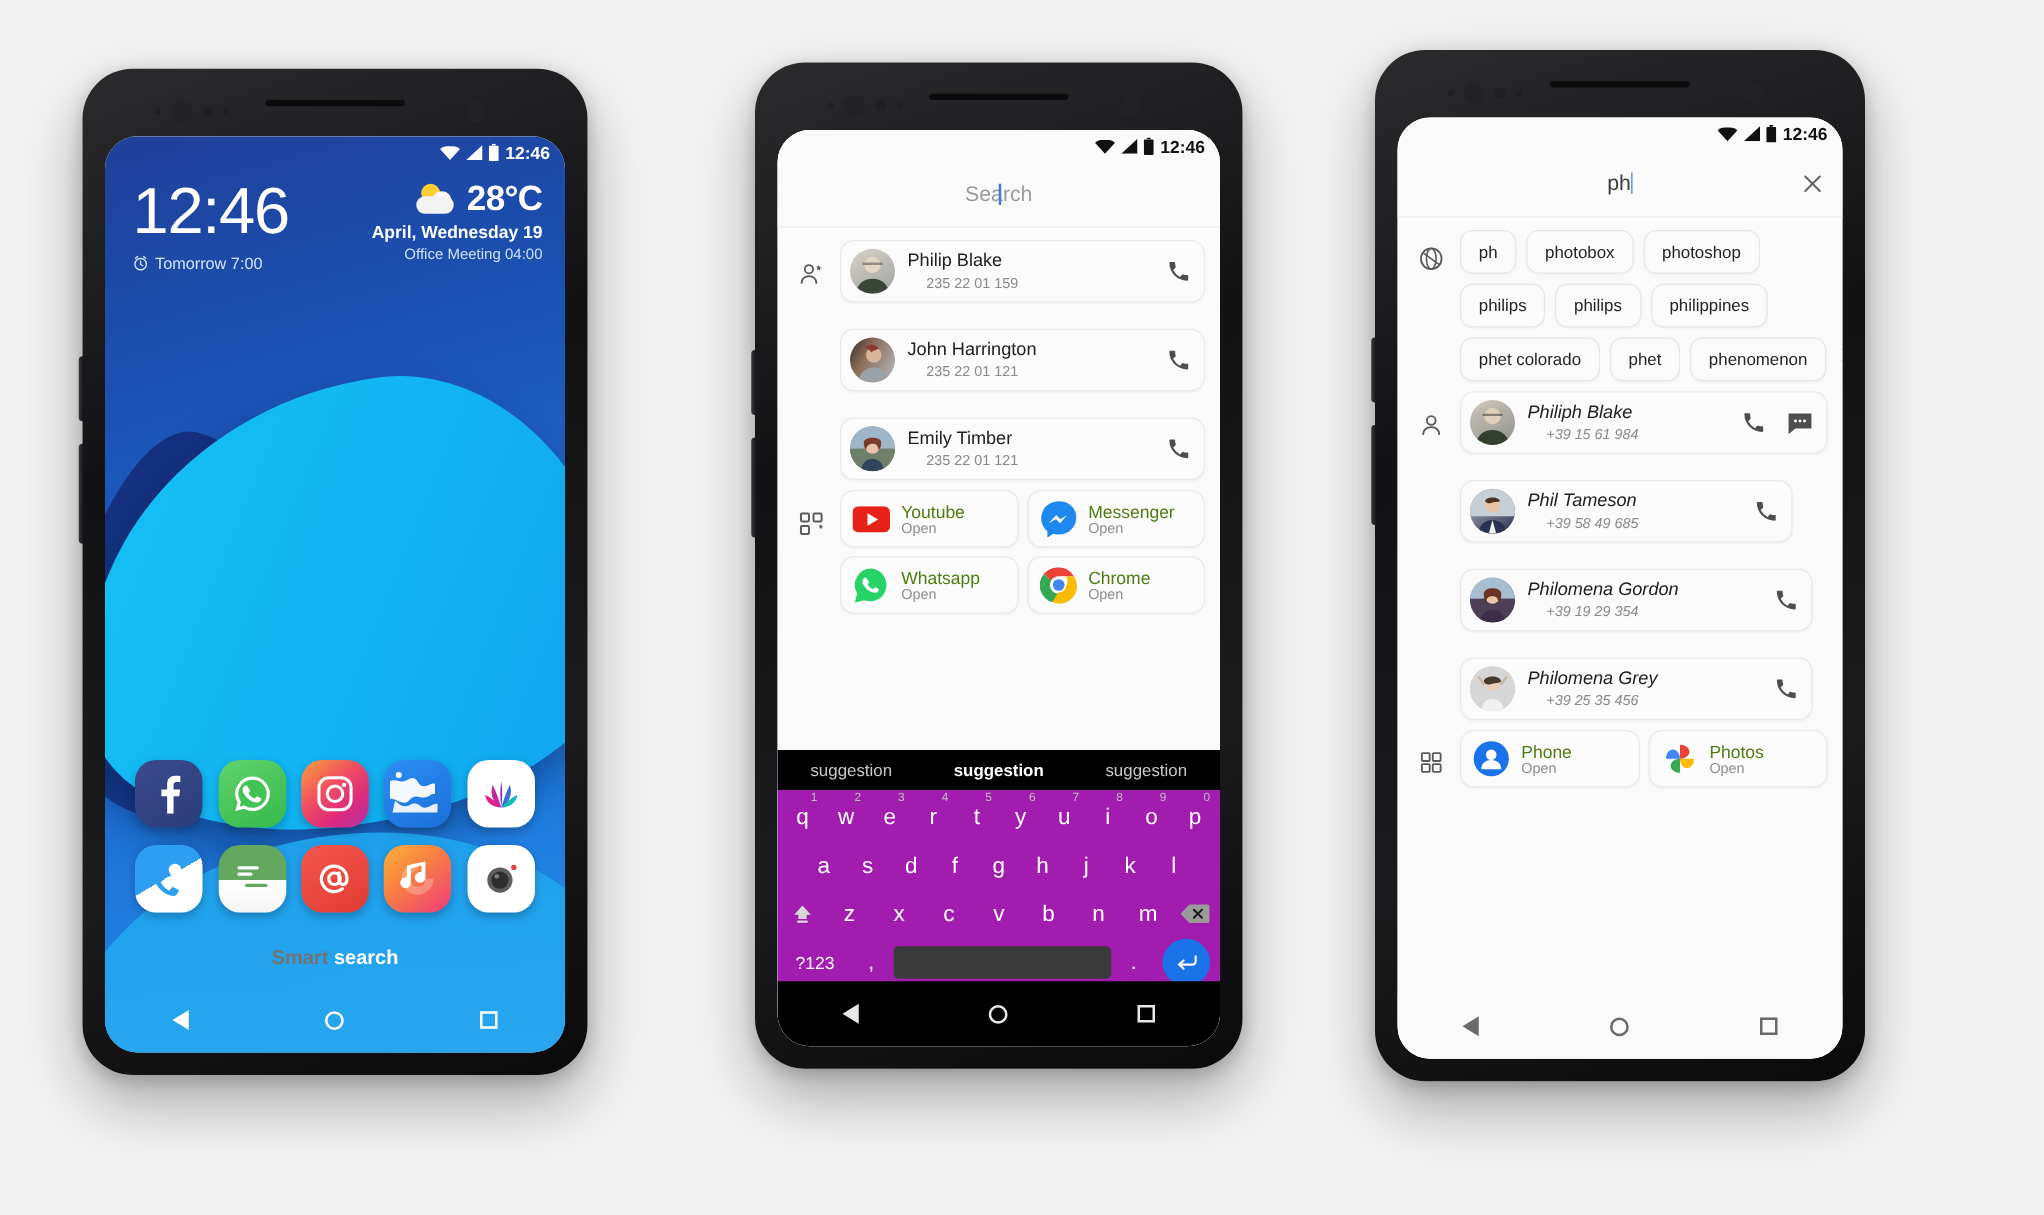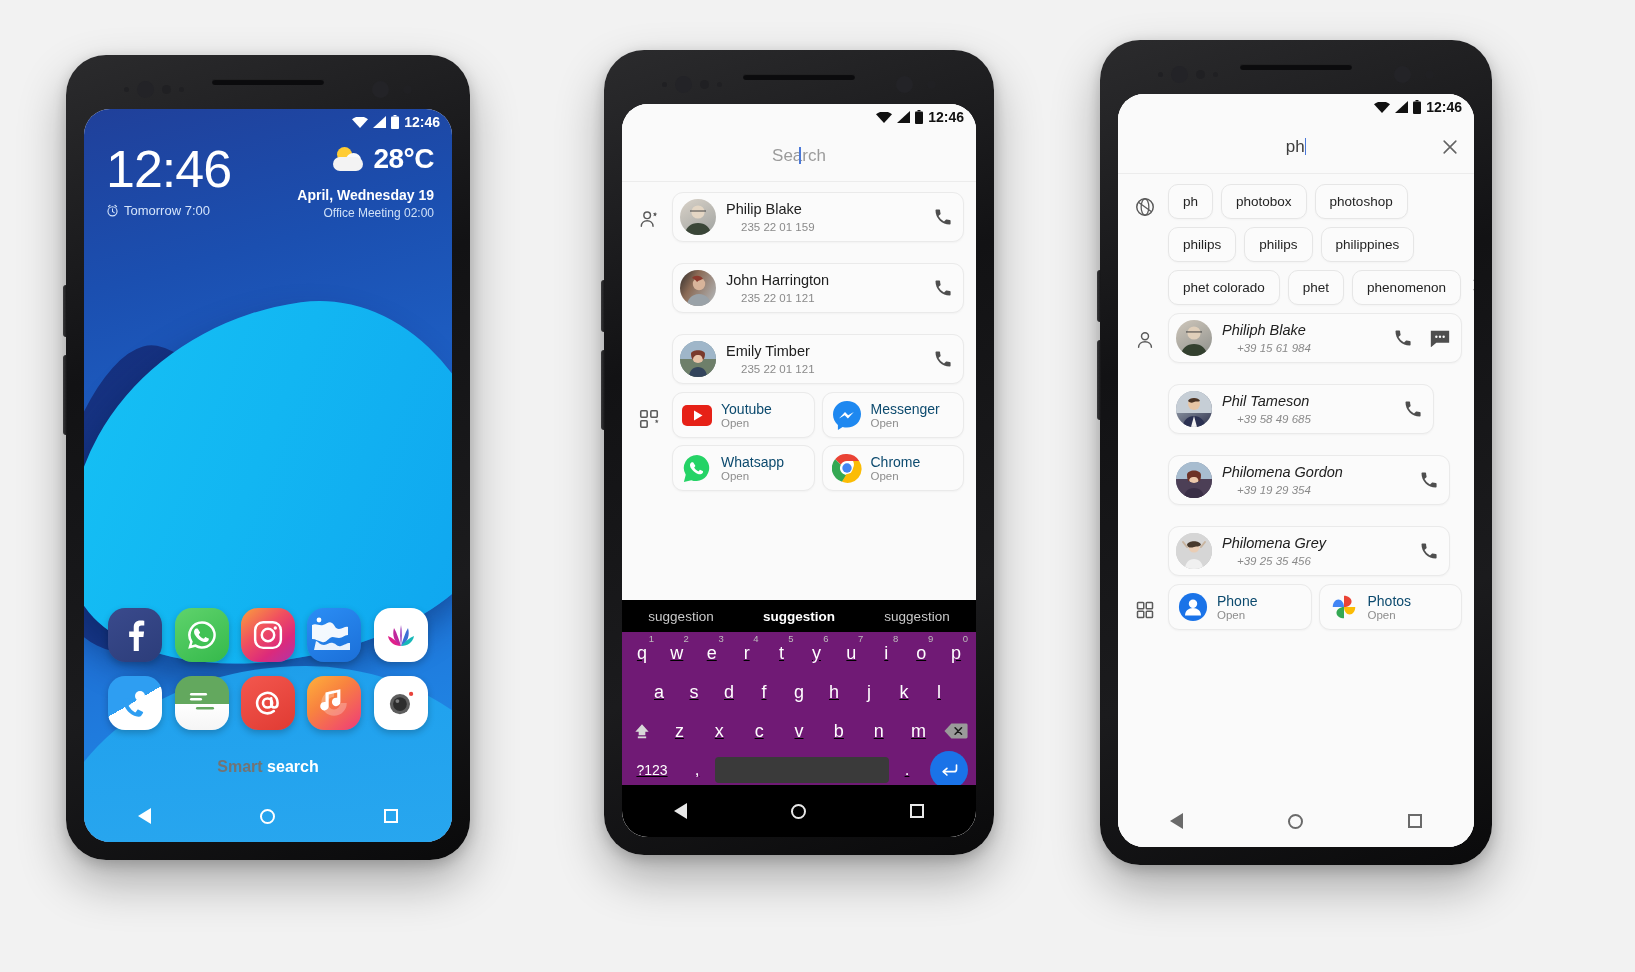--- a/index.html
+++ b/index.html
@@ -81,21 +81,21 @@
     border-radius: 46% 56% 40% 60% / 60% 40% 60% 40%;
     transform: rotate(12deg);
   }
   .clockzone { position:absolute; top:34px; left:22px; right:18px; color:#fff; }
   .bigclock { font-size:52px; font-weight:300; letter-spacing:-1px; line-height:1; }
   .alarmrow { display:flex; align-items:center; gap:5px; margin-top:8px;
               font-size:13px; color:#d4e4fb; }
   .wx { position:absolute; right:0; top:0; text-align:right; }
   .wx-top { display:flex; align-items:center; justify-content:flex-end; gap:8px; }
   .wx-temp { font-size:28px; font-weight:bold; color:#fff; letter-spacing:-.5px;}
-  .wx-date { font-size:14px; font-weight:bold; color:#fff; margin-top:12px; }
+  .wx-date { font-size:14px; font-weight:bold; color:#fff; margin-top:2px; }
   .wx-evt  { font-size:12px; color:#cfe0f7; margin-top:3px; }
   .sun-icon { width:32px; height:24px; position:relative; }
   .sun-icon .sun { position:absolute; left:4px; top:0; width:15px; height:15px;
         background:#ffcc33; border-radius:50%; }
   .sun-icon .cloud { position:absolute; left:0; bottom:0; width:30px; height:14px;
         background:#f3f3f3; border-radius:9px; }
   .sun-icon .cloud2 { position:absolute; left:13px; bottom:5px; width:15px; height:13px;
         background:#fafafa; border-radius:50%; }
 
   .appgrid {
@@ -150,25 +150,25 @@
   .phone-ic { width:20px; color:#4e4e4e; flex:0 0 20px; }
   .msg-ic { width:22px; color:#4e4e4e; flex:0 0 22px; margin-left:6px; }
   .app-grid2 { display:grid; grid-template-columns:1fr 1fr; gap:7px; }
   .app-card {
     background:#fbfbfb; border:1px solid #eaeaea; border-radius:11px;
     display:flex; align-items:center; gap:9px; padding:7px 9px;
     box-shadow:0 1px 2px rgba(0,0,0,.035);
   }
   .app-ic { width:30px; height:30px; flex:0 0 30px; display:flex;
             align-items:center; justify-content:center; }
-  .a-name { font-size:14px; color:#0c4a6e; line-height:1.15; }
+  .a-name { font-size:14px; color:#4d7c0f; line-height:1.15; }
   .a-sub  { font-size:11.5px; color:#8d8d8d; margin-top:0; }
 
   
-  .kb { position:absolute; left:0; right:0; bottom:44px; background:#701a75;text-decoration:underline; }
+  .kb { position:absolute; left:0; right:0; bottom:44px; background:#a21caf; }
   .kb-sugg { height:32px; background:#000; display:flex; align-items:center; }
   .kb-sugg span { flex:1; text-align:center; font-size:13.5px; color:#c8c8c8; }
   .kb-sugg span.active { color:#fff; font-weight:bold; }
   .kb-rows { padding:6px 3px 6px 3px; }
   .kb-row { display:flex; justify-content:center; gap:1px; margin-bottom:9px; }
   .key { flex:1; height:30px; position:relative; display:flex; align-items:center;
          justify-content:center; color:#fff; font-size:18px; font-weight:300; }
   .key sup { position:absolute; top:-5px; right:50%; margin-right:-12px;
              font-size:9.5px; color:#bdbdbd; font-weight:normal; }
   .kb-row.r2 { padding:0 17px; }
@@ -249,21 +249,21 @@
       <div class="wx">
         <div class="wx-top">
           <span class="sun-icon">
             <span class="sun"></span>
               <span class="cloud2"></span>
               <span class="cloud"></span>
           </span>
           <span class="wx-temp">28°C</span>
         </div>
         <div class="wx-date">April, Wednesday 19</div>
-        <div class="wx-evt">Office Meeting 02:00</div>
+        <div class="wx-evt">Office Meeting 04:00</div>
       </div>
     </div>
 
     <div class="appgrid">
 
       <div class="appicon" style="background:linear-gradient(150deg,#3a4a8c,#2c3d7a);">
         <svg width="26" height="32" viewBox="0 0 24 30">
             <path d="M15.6 30V16.8h4.3l.6-5h-4.9V8.6c0-1.4.4-2.4 2.5-2.4h2.6V1.7C20.3 1.6 18.8 1.5 17 1.5c-3.7 0-6.2 2.2-6.2 6.4v3.9H6.5v5h4.3V30z" fill="#fff"></path>
           </svg>
       </div>

